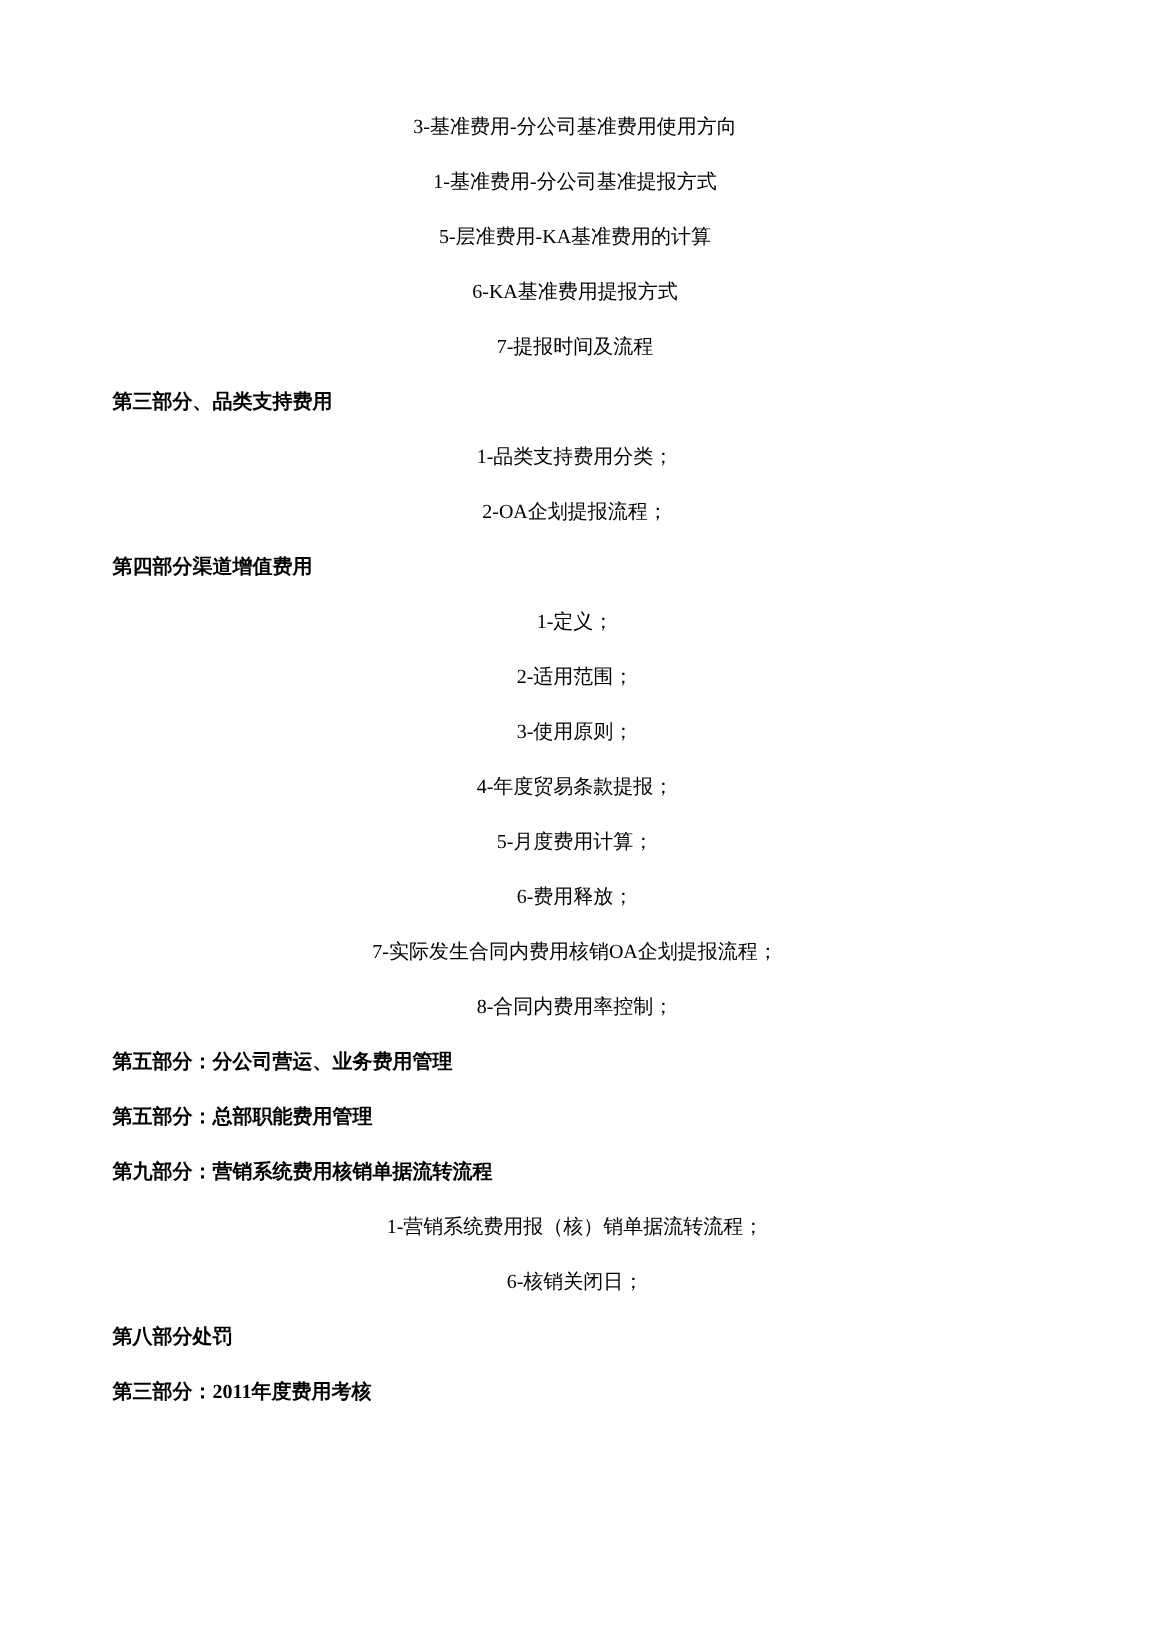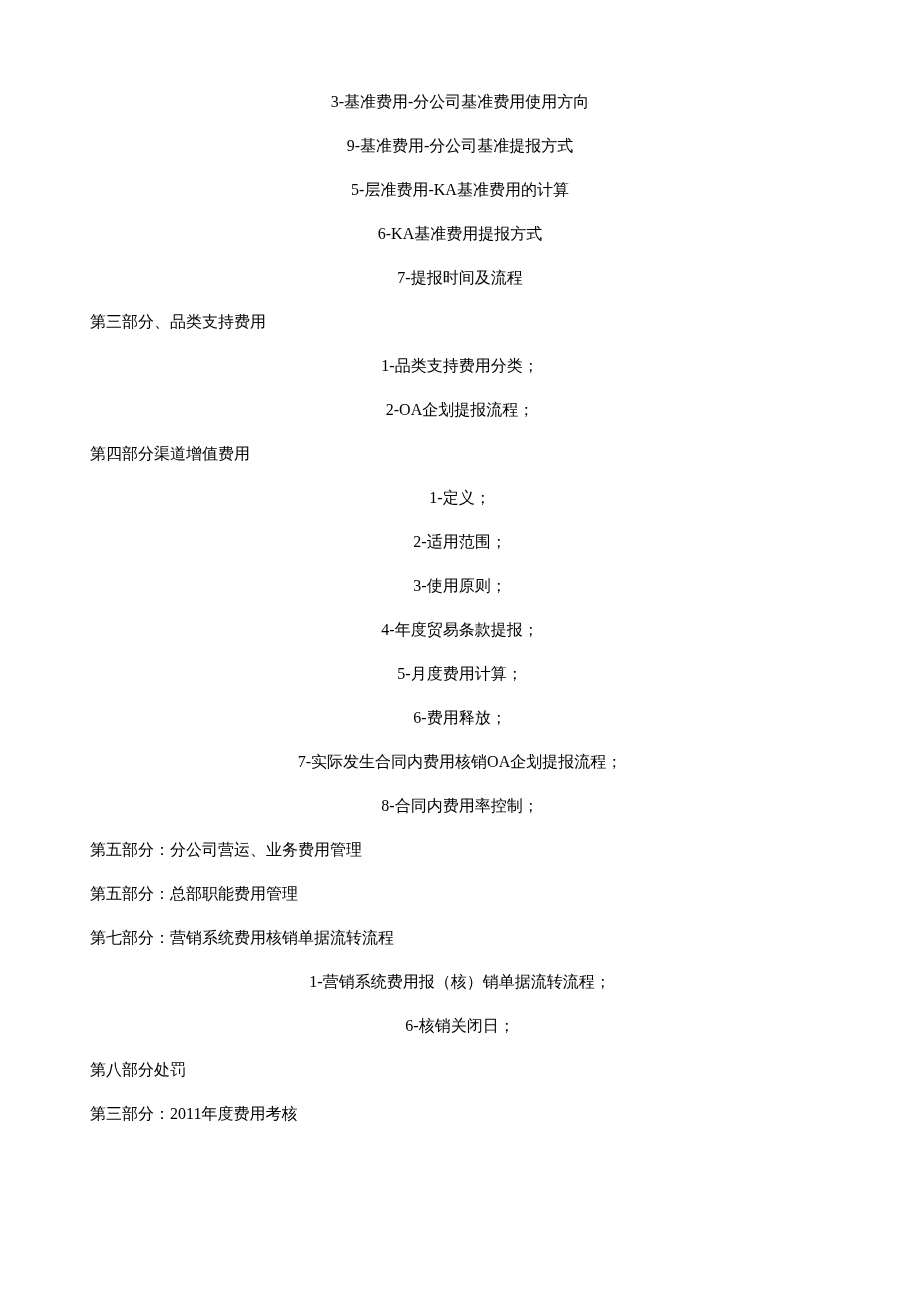--- a/index.html
+++ b/index.html
@@ -18,42 +18,42 @@
       line-height: 1.5;
     }
     .item {
       margin-bottom: 20px;
       font-weight: normal;
       text-align: center;
     }
     .heading {
       margin-bottom: 20px;
       margin-top: 6px;
-      font-weight: normal;
+      font-weight: bold;
     }
   </style>
 </head>
 <body>
 
 <div class="item">3-基准费用-分公司基准费用使用方向</div>
-<div class="item">9-基准费用-分公司基准提报方式</div>
+<div class="item">1-基准费用-分公司基准提报方式</div>
 <div class="item">5-层准费用-KA基准费用的计算</div>
 <div class="item">6-KA基准费用提报方式</div>
 <div class="item">7-提报时间及流程</div>
 <div class="heading">第三部分、品类支持费用</div>
 <div class="item">1-品类支持费用分类；</div>
 <div class="item">2-OA企划提报流程；</div>
 <div class="heading">第四部分渠道增值费用</div>
 <div class="item">1-定义；</div>
 <div class="item">2-适用范围；</div>
 <div class="item">3-使用原则；</div>
 <div class="item">4-年度贸易条款提报；</div>
 <div class="item">5-月度费用计算；</div>
 <div class="item">6-费用释放；</div>
 <div class="item">7-实际发生合同内费用核销OA企划提报流程；</div>
 <div class="item">8-合同内费用率控制；</div>
 <div class="heading">第五部分：分公司营运、业务费用管理</div>
 <div class="heading">第五部分：总部职能费用管理</div>
-<div class="heading">第七部分：营销系统费用核销单据流转流程</div>
+<div class="heading">第九部分：营销系统费用核销单据流转流程</div>
 <div class="item">1-营销系统费用报（核）销单据流转流程；</div>
 <div class="item">6-核销关闭日；</div>
 <div class="heading">第八部分处罚</div>
 <div class="heading">第三部分：2011年度费用考核</div>
 
 </body></html>

